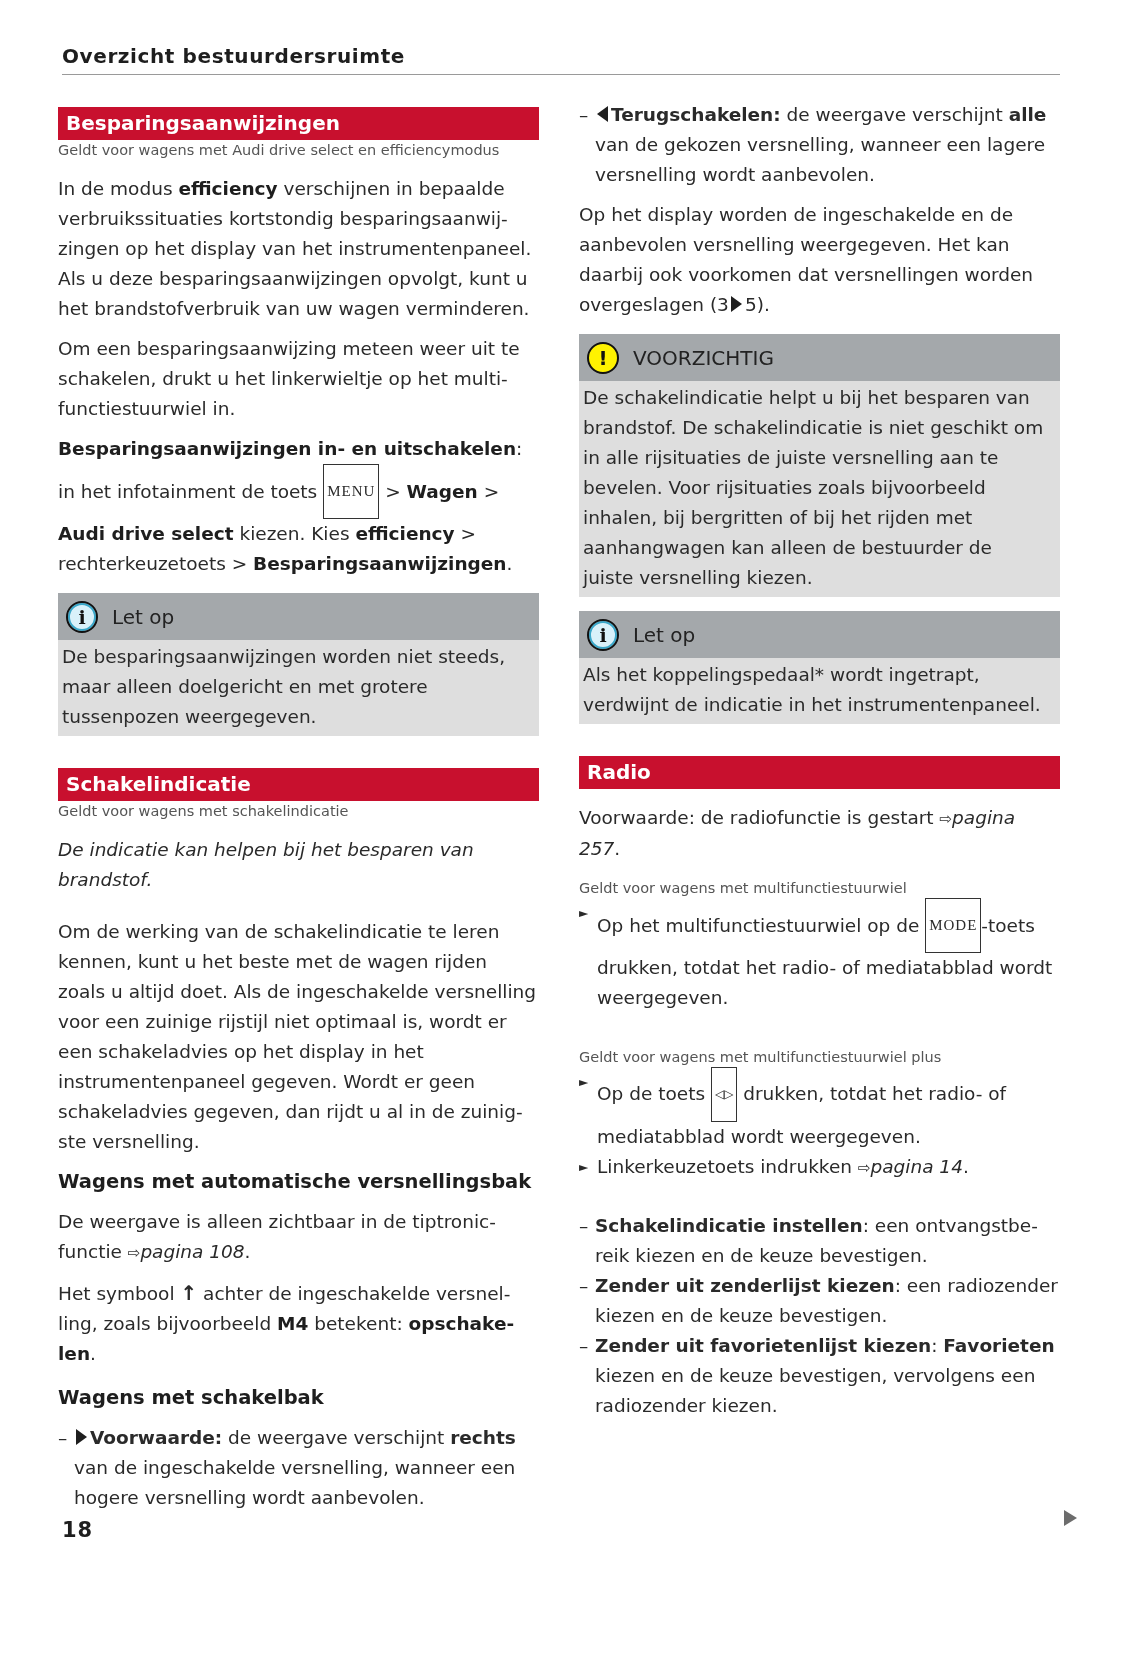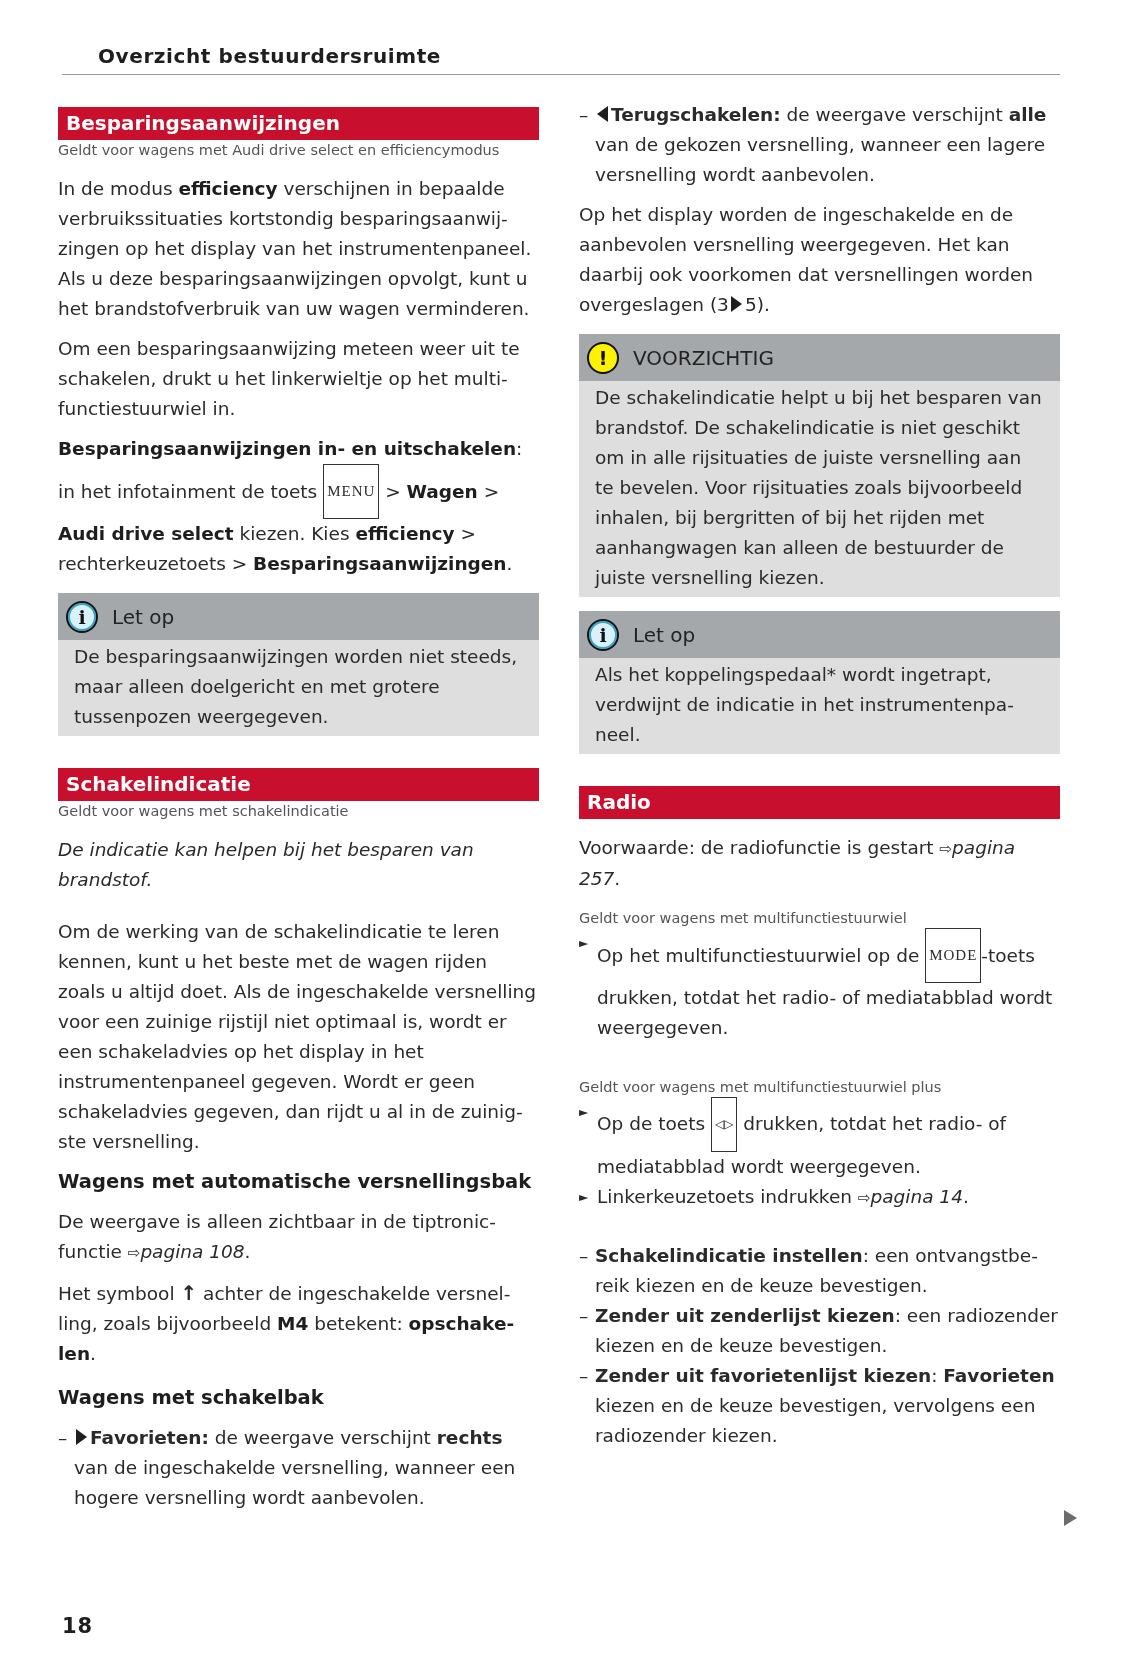--- a/index.html
+++ b/index.html
@@ -1,54 +1,54 @@
 <!DOCTYPE html>
 <html><head>
 <meta charset="utf-8">
 <style>
   * { box-sizing: border-box; margin: 0; padding: 0; }
   html, body { width: 1142px; height: 1654px; background: #ffffff; }
   body { position: relative; font-family: "DejaVu Sans", sans-serif; color: #2a2a2a; }
   .page-header { position: absolute; left: 62px; top: 44px; width: 998px; }
-  .page-header .title { font-family: "DejaVu Sans", sans-serif; font-weight: bold; font-size: 20px; letter-spacing: 0.6px; color: #1e1e1e; padding-bottom: 6px; margin-left: 36px; }
+  .page-header .title { font-family: "DejaVu Sans", sans-serif; font-weight: bold; font-size: 20px; letter-spacing: 0.6px; color: #1e1e1e; padding-bottom: 6px; }
   .page-header .rule { height: 1px; background: #9a9a9a; width: 100%; }
 
   .col { position: absolute; top: 107px; width: 481px; }
   .col-left { left: 58px; }
   .col-right { left: 579px; }
 
   .section-bar { background: #c8102e; color: #fff; font-weight: bold; font-size: 20px; padding: 2px 8px; height: 33px; line-height: 29px; }
   .applies { font-size: 14.5px; color: #555; margin-top: 0; line-height: 20px; }
   .para { font-size: 18.5px; line-height: 30px; color: #2a2a2a; }
   .para b { color: #1e1e1e; }
   .para i { font-style: italic; }
   .gap-s { height: 10px; }
   .gap-m { height: 14px; }
   .gap-l { height: 22px; }
   .key { display: inline-block; border: 1.5px solid #333; font-size: 15px; line-height: 17px; padding: 18px 3px; letter-spacing: 1px; vertical-align: 2px; font-family: Liberation Serif, serif; }
   .subhead { font-weight: bold; font-size: 19.5px; line-height: 30px; color: #1e1e1e; }
 
   .note { background: #dedede; }
   .note-head { background: #a4a8ab; height: 47px; display: flex; align-items: center; padding-left: 8px; }
   .note-head .lbl { font-weight: normal; font-size: 20px; color: #222; margin-left: 14px; }
-  .note-body { padding: 2px 16px 4px 16px; font-size: 18.5px; line-height: 30px; color: #2a2a2a; }
+  .note-body { padding: 2px 16px 4px 4px; font-size: 18.5px; line-height: 30px; color: #2a2a2a; }
   .icon-info { width: 32px; height: 32px; border-radius: 50%; border: 2.5px solid #111; background: #d9f1fa; box-shadow: inset 0 0 0 2px #3aa7c9; display: flex; align-items: center; justify-content: center; font-family: "DejaVu Serif", serif; font-weight: bold; font-size: 19px; color: #111; }
   .icon-warn { width: 32px; height: 32px; border-radius: 50%; border: 2.5px solid #111; background: #fff200; display: flex; align-items: center; justify-content: center; font-weight: bold; font-size: 20px; color: #111; }
 
   .dash-item { position: relative; padding-left: 16px; font-size: 18.5px; line-height: 30px; }
   .dash-item .dash { position: absolute; left: 0; top: 0; }
   .tri { display: inline-block; width: 0; height: 0; vertical-align: -1px; }
   .tri-right { border-top: 8px solid transparent; border-bottom: 8px solid transparent; border-left: 11px solid #1e1e1e; margin: 0 3px 0 2px; }
   .tri-left { border-top: 8px solid transparent; border-bottom: 8px solid transparent; border-right: 11px solid #1e1e1e; margin: 0 3px 0 2px; }
   .bullet-item { position: relative; padding-left: 18px; font-size: 18.5px; line-height: 30px; }
   .bullet-item .bul { position: absolute; left: 0; top: 0; font-size: 12px; }
   .arrow-ref { font-size: 15px; color: #333; }
   .up-arrow { font-weight: bold; font-size: 20px; }
   .cont-arrow { position: absolute; left: 1064px; top: 1510px; width: 0; height: 0; border-top: 8px solid transparent; border-bottom: 8px solid transparent; border-left: 13px solid #6c6c6c; }
-  .page-num { position: absolute; left: 62px; top: 1614px; font-weight: bold; font-size: 21px; color: #1e1e1e; letter-spacing: 1px; }
+  .page-num { position: absolute; left: 62px; top: 1518px; font-weight: bold; font-size: 21px; color: #1e1e1e; letter-spacing: 1px; }
 </style>
 </head>
 <body>
 
 <div class="page-header">
   <div class="title">Overzicht bestuurdersruimte</div>
   <div class="rule"></div>
 </div>
 
 <div class="col col-left">
@@ -79,21 +79,21 @@
   <div class="gap-s"></div>
   <div class="subhead">Wagens met automatische versnellingsbak</div>
   <div class="gap-s"></div>
   <p class="para"><span>De weergave is alleen zichtbaar in de tiptronic­functie </span><span class="arrow-ref">⇨</span><i>pagina 108</i><span>.</span></p>
   <div class="gap-s"></div>
   <p class="para"><span>Het symbool </span><span class="up-arrow">↑</span><span> achter de ingeschakelde versnel­ling, zoals bijvoorbeeld </span><b>M4</b><span> betekent: </span><b>opschake­len</b><span>.</span></p>
   <div class="gap-m"></div>
   <div class="subhead">Wagens met schakelbak</div>
   <div class="gap-s"></div>
   <div class="dash-item">
-    <span class="dash">–</span><span class="tri tri-right"></span><b>Favorieten:</b><span> de weergave verschijnt </span><b>rechts</b><span> van de ingeschakelde versnelling, wanneer een hogere versnelling wordt aanbevolen.</span>
+    <span class="dash">–</span><span class="tri tri-right"></span><b>Voorwaarde:</b><span> de weergave verschijnt </span><b>rechts</b><span> van de ingeschakelde versnelling, wanneer een hogere versnelling wordt aanbevolen.</span>
   </div>
 </div>
 
 <div class="col col-right" style="top:100px;">
   <div class="dash-item">
     <span class="dash">–</span><span class="tri tri-left"></span><b>Terugschakelen:</b><span> de weergave verschijnt </span><b>alle</b><span> van de gekozen versnelling, wanneer een lagere versnelling wordt aanbevolen.</span>
   </div>
   <div class="gap-s"></div>
   <p class="para"><span>Op het display worden de ingeschakelde en de aanbevolen versnelling weergegeven. Het kan daarbij ook voorkomen dat versnellingen worden overgeslagen (3</span><span class="tri tri-right"></span><span>5).</span></p>
   <div class="gap-m"></div>

